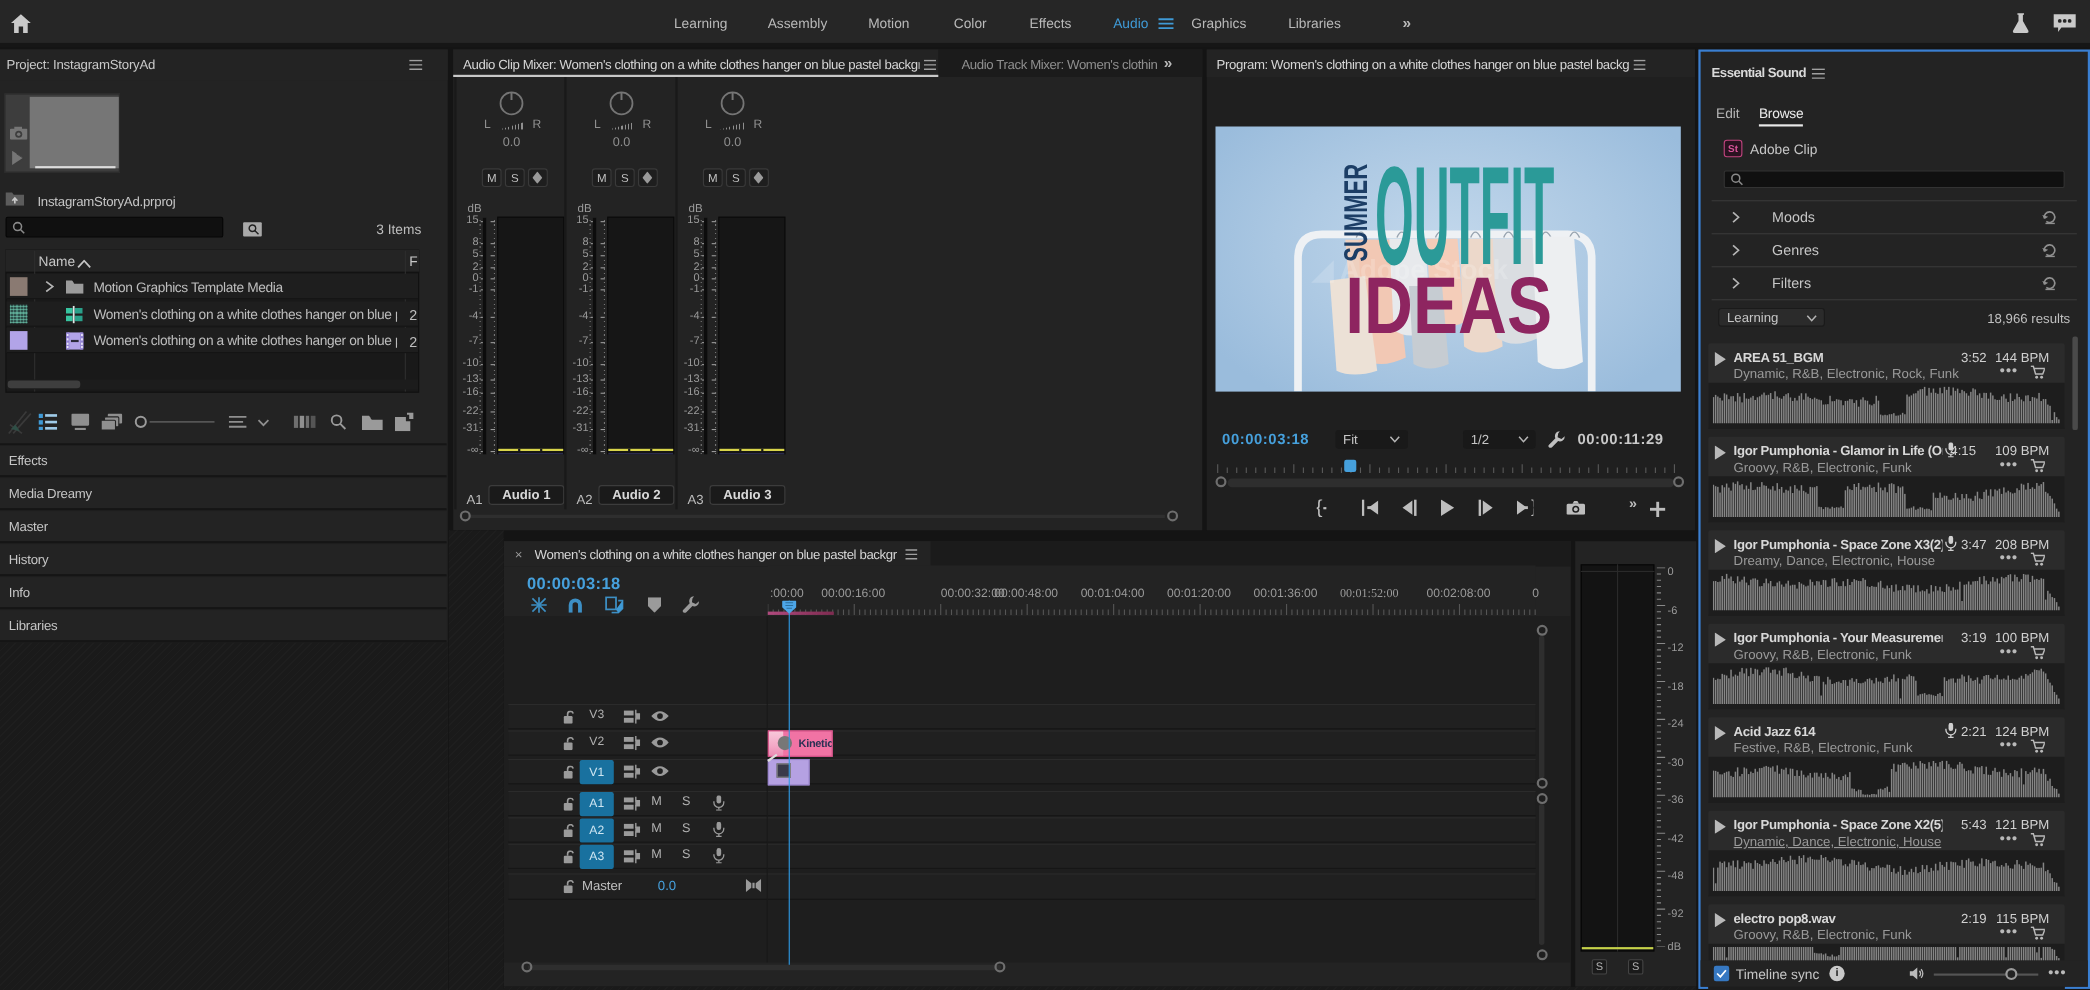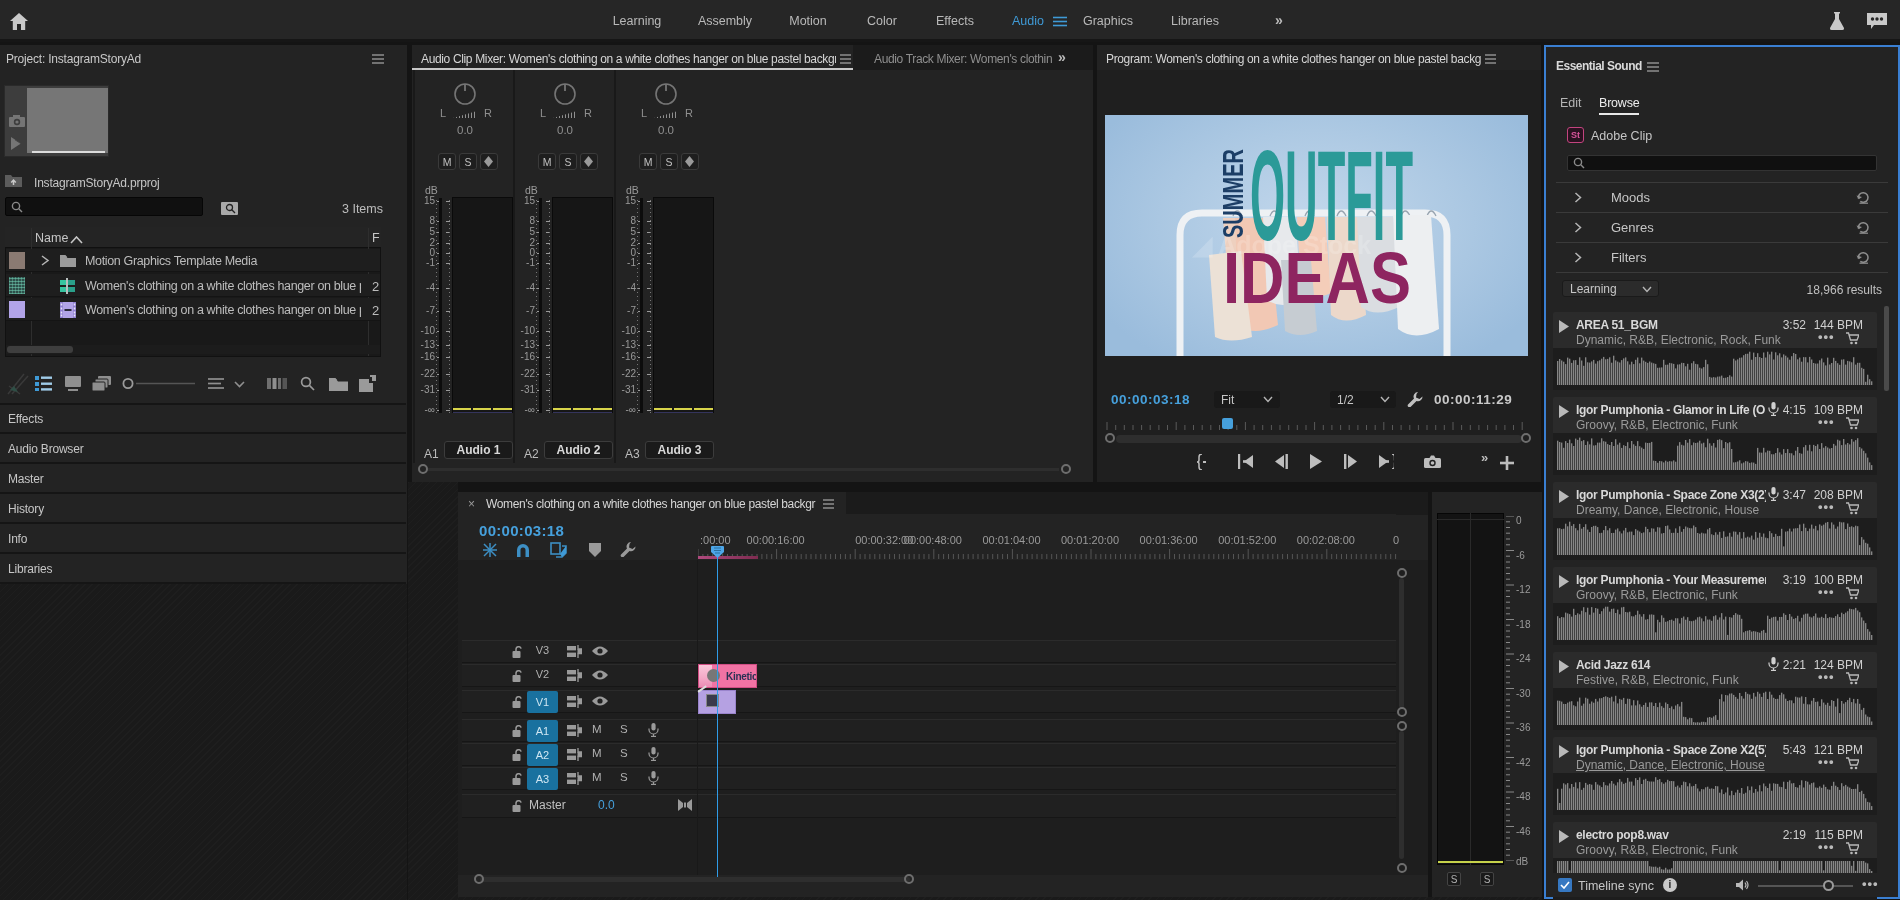--- a/index.html
+++ b/index.html
@@ -181,21 +181,21 @@
     <path d="M0 1 L6.5 1 L8 3 L0 3 Z" fill="#9a9a9a"></path>
   </svg>
 <svg class="abs" style="left:359px;top:375px" width="17" height="17" viewBox="0 0 17 17">
 <path d="M0 4 L10 4 L10 8 L14 8 L14 17 L0 17 Z" fill="#9a9a9a"></path>
     <path d="M11 0 L17 0 L17 6 L13 6 L13 2 L11 2 Z" fill="#9a9a9a"></path>
   </svg>
 <div class="abs" style="left:0;top:403px;width:406px;height:2px;background:#151515;"></div>
 <div class="abs" style="left:0;top:405px;width:406px;height:29px;background:#232323;border-bottom:2px solid #151515;"></div>
 <div style="position:absolute;left:8px;top:412px;font-size:12px;letter-spacing:-0.2px;color:#c6c6c6;">Effects</div>
 <div class="abs" style="left:0;top:435px;width:406px;height:29px;background:#232323;border-bottom:2px solid #151515;"></div>
-<div style="position:absolute;left:8px;top:442px;font-size:12px;letter-spacing:-0.2px;color:#c6c6c6;">Audio Browser</div>
+<div style="position:absolute;left:8px;top:442px;font-size:12px;letter-spacing:-0.2px;color:#c6c6c6;">Media Dreamy</div>
 <div class="abs" style="left:0;top:465px;width:406px;height:29px;background:#232323;border-bottom:2px solid #151515;"></div>
 <div style="position:absolute;left:8px;top:472px;font-size:12px;letter-spacing:-0.2px;color:#c6c6c6;">Master</div>
 <div class="abs" style="left:0;top:495px;width:406px;height:29px;background:#232323;border-bottom:2px solid #151515;"></div>
 <div style="position:absolute;left:8px;top:502px;font-size:12px;letter-spacing:-0.2px;color:#c6c6c6;">History</div>
 <div class="abs" style="left:0;top:525px;width:406px;height:29px;background:#232323;border-bottom:2px solid #151515;"></div>
 <div style="position:absolute;left:8px;top:532px;font-size:12px;letter-spacing:-0.2px;color:#c6c6c6;">Info</div>
 <div class="abs" style="left:0;top:555px;width:406px;height:29px;background:#232323;border-bottom:2px solid #151515;"></div>
 <div style="position:absolute;left:8px;top:562px;font-size:12px;letter-spacing:-0.2px;color:#c6c6c6;">Libraries</div>
 <div class="abs" style="left:412px;top:45px;width:681px;height:437px;background:#232323;"></div>
 <div class="abs" style="left:412px;top:45px;width:681px;height:25px;background:#1b1b1b;"></div>
@@ -610,21 +610,21 @@
 <path d="M11 1 a4.5 4.5 0 0 0 -4 6.5 L1 13.5 a1.8 1.8 0 0 0 2.5 2.5 L9.5 10 a4.5 4.5 0 0 0 6 -4.5 L12.5 8 L9 6.5 L9.5 3 Z" fill="#9a9a9a"></path>
   </svg>
 <div class="abs" style="left:698px;top:514px;width:698px;height:46px;background:#232323;"></div>
 <div style="position:absolute;left:700.0px;top:534px;font-size:11px;color:#9a9a9a;">:00:00</div>
 <div style="position:absolute;left:746.6px;top:534px;font-size:11px;color:#9a9a9a;">00:00:16:00</div>
 <div style="position:absolute;left:825.2px;top:534px;font-size:11px;color:#9a9a9a;margin-left:30px;">00:00:32:00</div>
 <div style="position:absolute;left:903.8px;top:534px;font-size:11px;color:#9a9a9a;">00:00:48:00</div>
 <div style="position:absolute;left:982.4px;top:534px;font-size:11px;color:#9a9a9a;">00:01:04:00</div>
 <div style="position:absolute;left:1061.0px;top:534px;font-size:11px;color:#9a9a9a;">00:01:20:00</div>
 <div style="position:absolute;left:1139.6px;top:534px;font-size:11px;color:#9a9a9a;">00:01:36:00</div>
-<div style="position:absolute;left:1218.1999999999998px;top:534px;font-size:11px;color:#9a9a9a;">00:01:52:00</div>
+<div style="position:absolute;left:1218.1999999999998px;top:534px;font-size:11px;color:#9a9a9a;font-family:Liberation Serif, serif;">00:01:52:00</div>
 <div style="position:absolute;left:1296.8px;top:534px;font-size:11px;color:#9a9a9a;">00:02:08:00</div>
 <div style="position:absolute;left:1393px;top:534px;font-size:11px;color:#9a9a9a;">0</div>
 <svg class="abs" style="left:698px;top:548px" width="700" height="11" viewBox="0 0 700 11">
     <g stroke="#555" stroke-width="1">
       <line x1="0.0" y1="11" x2="0.0" y2="1"></line>
       <line x1="4.9" y1="11" x2="4.9" y2="6"></line>
       <line x1="9.8" y1="11" x2="9.8" y2="6"></line>
       <line x1="14.7" y1="11" x2="14.7" y2="6"></line>
       <line x1="19.6" y1="11" x2="19.6" y2="6"></line>
       <line x1="24.6" y1="11" x2="24.6" y2="6"></line>
@@ -983,21 +983,21 @@
   </svg>
 <div style="position:absolute;left:1516px;top:515.0px;font-size:10px;color:#9a9a9a;">0</div>
 <div style="position:absolute;left:1516px;top:549.5px;font-size:10px;color:#9a9a9a;">-6</div>
 <div style="position:absolute;left:1516px;top:584.0px;font-size:10px;color:#9a9a9a;">-12</div>
 <div style="position:absolute;left:1516px;top:618.5px;font-size:10px;color:#9a9a9a;">-18</div>
 <div style="position:absolute;left:1516px;top:653.0px;font-size:10px;color:#9a9a9a;">-24</div>
 <div style="position:absolute;left:1516px;top:687.5px;font-size:10px;color:#9a9a9a;">-30</div>
 <div style="position:absolute;left:1516px;top:722.0px;font-size:10px;color:#9a9a9a;">-36</div>
 <div style="position:absolute;left:1516px;top:756.5px;font-size:10px;color:#9a9a9a;">-42</div>
 <div style="position:absolute;left:1516px;top:791.0px;font-size:10px;color:#9a9a9a;">-48</div>
-<div style="position:absolute;left:1516px;top:825.5px;font-size:10px;color:#9a9a9a;">-46</div>
+<div style="position:absolute;left:1516px;top:825.5px;font-size:10px;color:#9a9a9a;">-92</div>
 <div style="position:absolute;left:1516px;top:856px;font-size:10px;color:#9a9a9a;">dB</div>
 <div class="abs" style="left:1447px;top:872px;width:14px;height:14px;background:#1a1a1a;border:1px solid #444;border-radius:2px;color:#b0b0b0;font-size:10px;text-align:center;line-height:13px;">S</div>
 <div class="abs" style="left:1480px;top:872px;width:14px;height:14px;background:#1a1a1a;border:1px solid #444;border-radius:2px;color:#b0b0b0;font-size:10px;text-align:center;line-height:13px;">S</div>
 <div class="abs" style="left:1544px;top:45px;width:356px;height:854px;background:#232323;border:2px solid #3a7fd2;"></div>
 <div style="position:absolute;left:1556px;top:59px;font-size:12px;font-weight:bold;letter-spacing:-0.5px;color:#d9d9d9;">Essential Sound</div>
 <svg class="abs" style="left:1647px;top:62px" width="12" height="10" viewBox="0 0 12 10">
 <g stroke="#a0a0a0" stroke-width="1.3">
       <line x1="0" y1="1" x2="12" y2="1"></line>
       <line x1="0" y1="5" x2="12" y2="5"></line>
       <line x1="0" y1="9" x2="12" y2="9"></line>
@@ -1236,21 +1236,21 @@
 <svg class="abs" style="left:1558px;top:405px" width="11" height="13" viewBox="0 0 11 13">
     <path d="M1 0 L11 6.5 L1 13 Z" fill="#b9b9b9"></path>
   </svg>
 <div style="position:absolute;left:1576px;top:403px;font-size:12px;color:#d8d8d8;font-weight:bold;white-space:nowrap;width:190px;overflow:hidden;letter-spacing:-0.3px;">Igor Pumphonia - Glamor in Life (Origin</div>
 <svg class="abs" style="left:1768px;top:402px" width="11" height="14" viewBox="0 0 11 14">
 <rect x="3.4" y="0" width="4.2" height="7.5" rx="2.1" fill="#d0d0d0"></rect>
 <path d="M1 5.5 L1 6.5 a4.5 4.5 0 0 0 9 0 L10 5.5" stroke="#d0d0d0" stroke-width="1.2" fill="none"></path>
 <line x1="5.5" y1="11" x2="5.5" y2="13" stroke="#d0d0d0" stroke-width="1.2"></line>
     <line x1="3" y1="13.4" x2="8" y2="13.4" stroke="#d0d0d0" stroke-width="1.2"></line>
   </svg>
-<div style="position:absolute;left:1773px;top:403px;width:33px;text-align:right;font-size:12px;color:#d0d0d0;">4:15</div>
+<div style="position:absolute;left:1773px;top:403px;width:33px;font-size:12px;color:#d0d0d0;">4:15</div>
 <div style="position:absolute;left:1801px;top:403px;width:62px;text-align:right;font-size:12px;color:#d0d0d0;">109 BPM</div>
 <div style="position:absolute;left:1576px;top:418px;font-size:12px;color:#9a9a9a;white-space:nowrap;">Groovy, R&amp;B, Electronic, Funk</div>
 <div style="position:absolute;left:1818px;top:414px;font-size:13px;color:#b9b9b9;letter-spacing:1px;font-weight:bold;">•••</div>
 <svg class="abs" style="left:1846px;top:417px" width="13" height="13" viewBox="0 0 13 13">
 <path d="M0 1 L2.5 1 L4.5 8 L11 8 L13 3 L3 3" stroke="#b9b9b9" stroke-width="1.3" fill="none"></path>
 <circle cx="5.5" cy="11" r="1.3" fill="#b9b9b9"></circle>
     <circle cx="10" cy="11" r="1.3" fill="#b9b9b9"></circle>
   </svg>
 <div class="abs" style="left:1557px;top:436px;width:316px;height:36px;overflow:hidden;">
     <div style="position:absolute;left:0;top:0px;width:316px;height:34px;">

